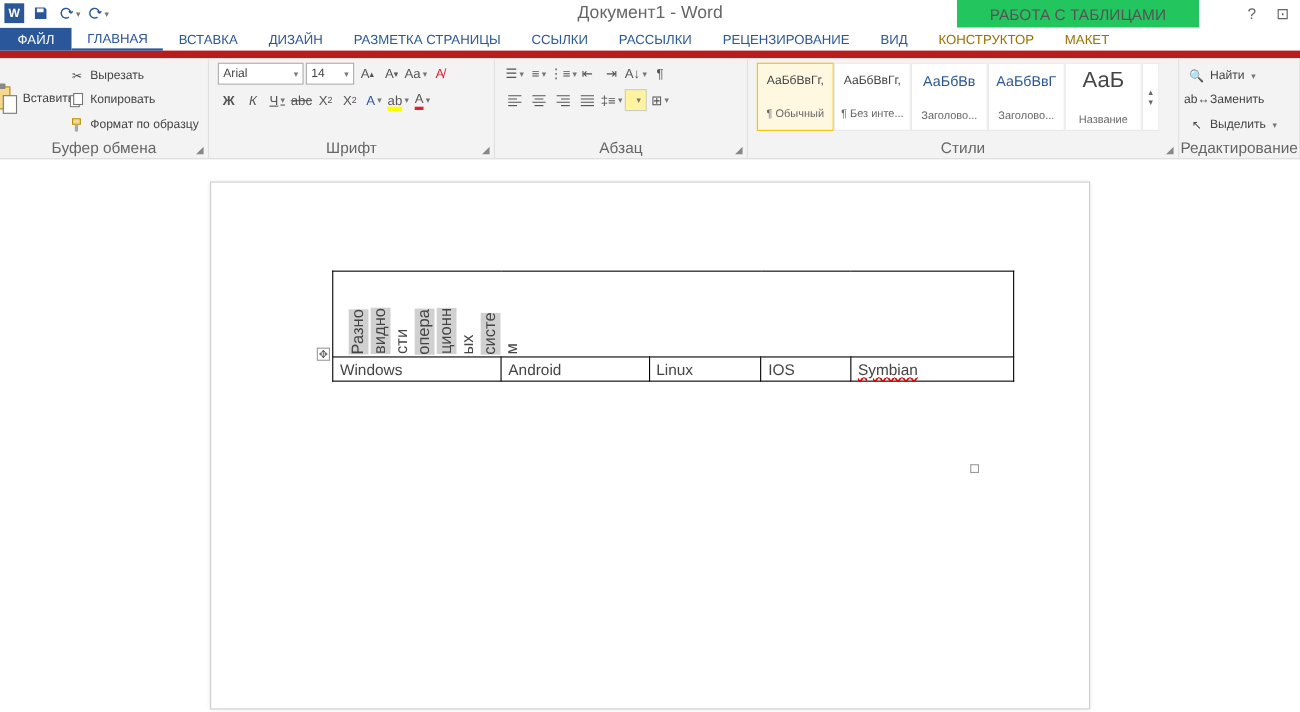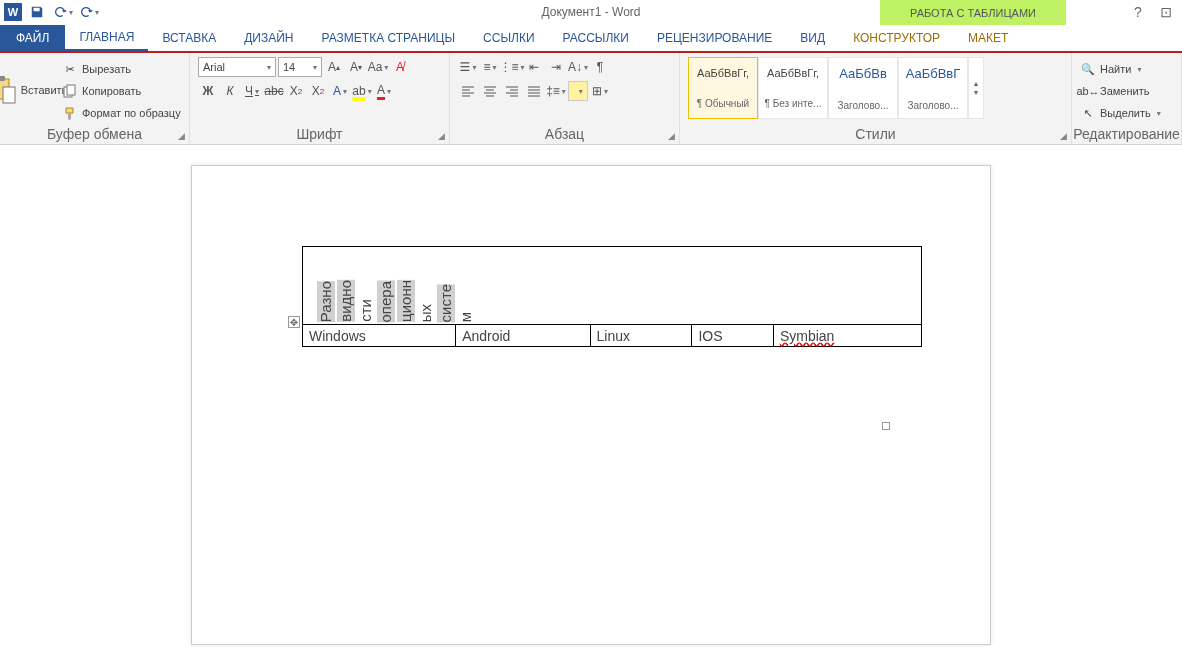--- a/index.html
+++ b/index.html
@@ -3,27 +3,27 @@
 <meta charset="utf-8">
 <style>
 * { margin:0; padding:0; box-sizing:border-box; font-family:"Segoe UI",Tahoma,sans-serif; }
 body { background:#fff; width:1182px; height:647px; overflow:hidden; font-size:12px; color:#444; }
 
 
 .titlebar { height:25px; background:#fff; display:flex; align-items:center; position:relative; border-bottom:1px solid #fff; }
 .qat { display:flex; align-items:center; gap:4px; padding-left:4px; }
 .qat-item { width:22px; height:22px; display:flex; align-items:center; justify-content:center; font-size:13px; color:#2a579a; }
 .word-icon { width:18px; height:18px; background:#2a579a; color:#fff; display:flex; align-items:center; justify-content:center; font-size:11px; font-weight:bold; }
-.titlebar-center { position:absolute; left:50%; transform:translateX(-50%); font-size:12px; color:#666;text-align:right; }
-.table-tools { position:absolute; right:116px; top:0; height:25px; background:#bef264; display:flex; align-items:center; padding:0 30px; font-size:11px; color:#555; }
+.titlebar-center { position:absolute; left:50%; transform:translateX(-50%); font-size:16px; color:#666;text-align:right; }
+.table-tools { position:absolute; right:92px; top:0; height:25px; background:#22c55e; display:flex; align-items:center; padding:0 30px; font-size:14px; color:#555; }
 .titlebar-right { position:absolute; right:0; display:flex; gap:8px; padding-right:6px; }
 .titlebar-right span { width:20px; height:20px; display:flex; align-items:center; justify-content:center; color:#666; font-size:14px; }
 
 
-.tabs { height:28px; display:flex; align-items:stretch; border-bottom:2px solid #b91c1c; }
+.tabs { height:28px; display:flex; align-items:stretch; border-bottom:7px solid #b91c1c; }
 .tab { padding:0 14px; display:flex; align-items:center; font-size:12px; color:#2a579a; cursor:pointer; }
 .tab-file { background:#2a579a; color:#fff; padding:0 16px; }
 .tab-active { border-bottom:2px solid #2a579a; color:#2a579a; }
 .tab-ctx { color:#9c6f00 !important; }
 
 
 .ribbon { height:92px; background:#f3f3f3; border-bottom:1px solid #d4d4d4; display:flex; }
 .group { border-right:1px solid #e0e0e0; padding:4px 8px; display:flex; flex-direction:column; position:relative; }
 .group-label { position:absolute; bottom:2px; left:0; right:0; text-align:center; font-size:14px; color:#666; }
 .group-launcher { position:absolute; bottom:3px; right:4px; font-size:9px; color:#888; }
@@ -240,20 +240,24 @@
         <div class="style-preview">АаБбВвГг,</div>
         <div class="style-name">¶ Без инте...</div>
       </div>
       <div class="style-item">
         <div class="style-preview blue">АаБбВв</div>
         <div class="style-name">Заголово...</div>
       </div>
       <div class="style-item">
         <div class="style-preview blue">АаБбВвГ</div>
         <div class="style-name">Заголово...</div>
+      </div>
+      <div class="style-item">
+        <div class="style-preview big">АаБ</div>
+        <div class="style-name">Название</div>
       </div>
       <div class="gallery-more">▴<br>▾</div>
     </div>
     <div class="group-label">Стили</div>
     <div class="group-launcher">◢</div>
   </div>
 
   <div class="group" style="width:110px">
     <div style="display:flex;flex-direction:column;gap:2px;padding-top:2px">
       <div class="btn-small dd">

